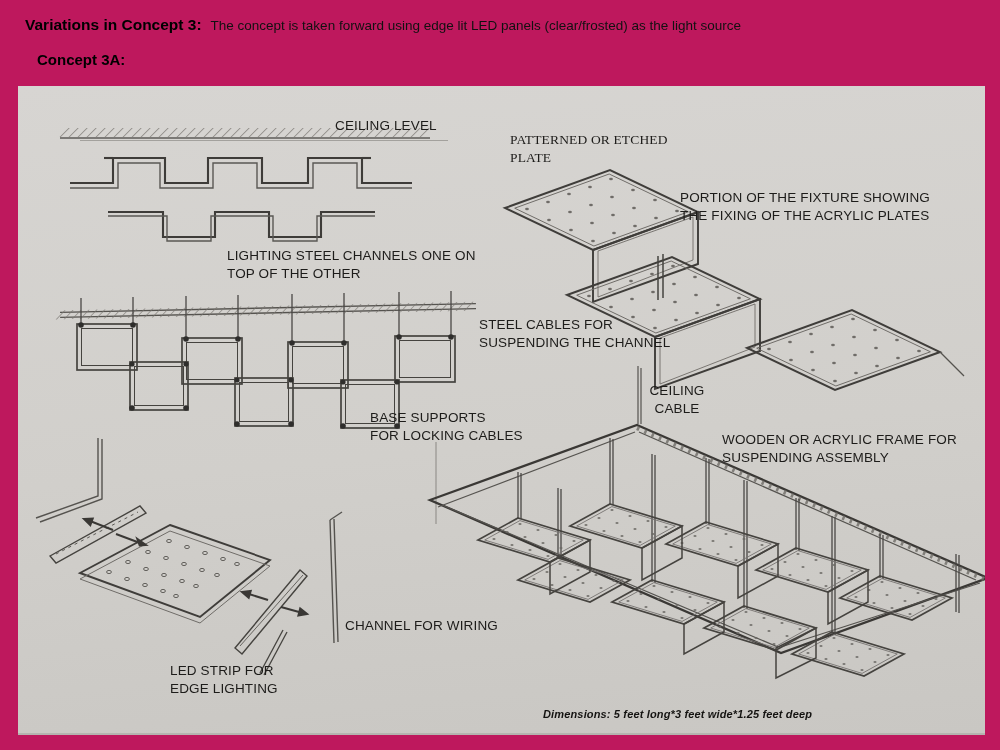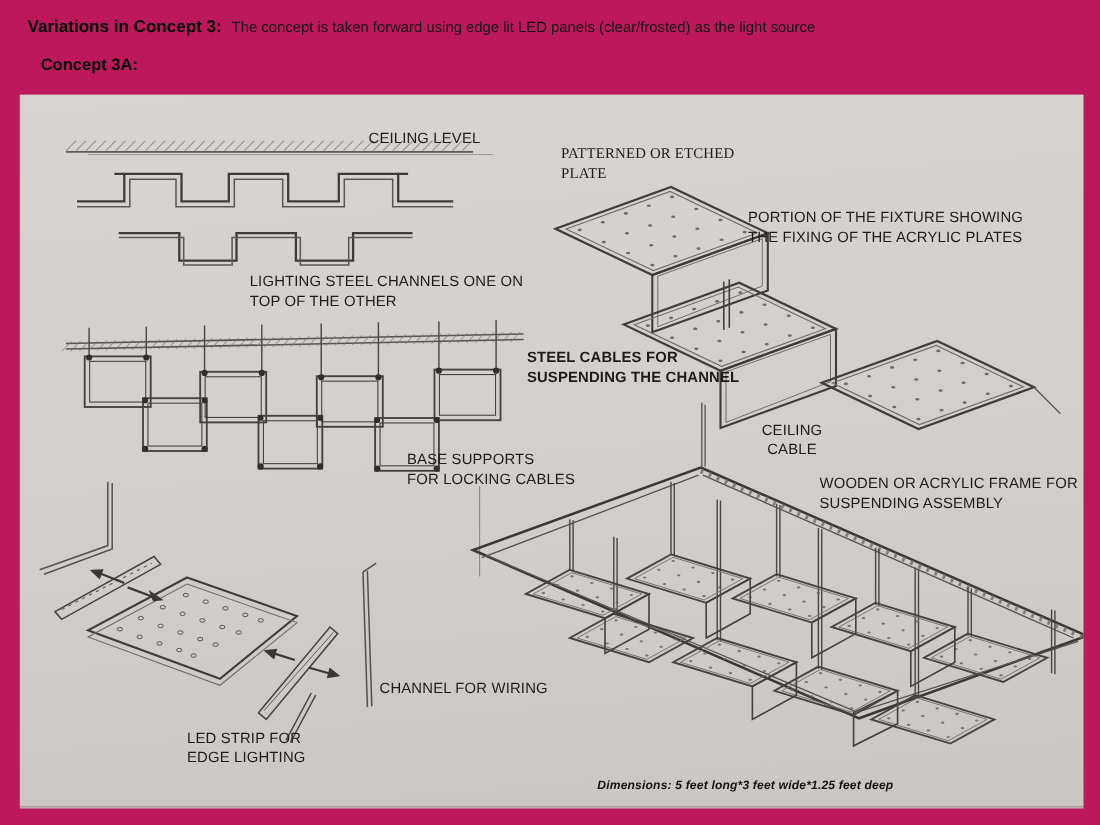--- a/index.html
+++ b/index.html
@@ -8,21 +8,21 @@
   .hdr-line1{position:absolute;left:25px;top:16px;white-space:nowrap;}
   .hdr-bold{font-size:15.5px;font-weight:bold;color:#000;}
   .hdr-rest{font-size:13.5px;color:#111;margin-left:9px;}
   .hdr-line2{position:absolute;left:25px;top:51px;font-size:15px;font-weight:bold;color:#000;margin-left:12px;}
   .sketch{position:absolute;left:18px;top:86px;width:967px;height:647px;
           background:linear-gradient(175deg,#d7d5d2 0%,#d1cfcb 55%,#c9c7c3 100%);
           border-bottom:2px solid #b5b3af;}
   .sketch svg{position:absolute;left:0;top:0;}
   .lbl{position:absolute;font-size:13.5px;line-height:17.5px;color:#1d1c1a;
        white-space:pre-line;letter-spacing:0.15px;}
-  .lbl-center{text-align:center;padding-left:43px;}
+  .lbl-center{text-align:center;}
   .lbl-dim{font-weight:bold;font-size:11px;color:#141311;font-style:italic;}
 </style>
 </head>
 <body>
 
 <div class="page">
 
   <div class="hdr-line1">
     <span class="hdr-bold">Variations in Concept 3:</span><span class="hdr-rest">The concept is taken forward using edge lit LED panels (clear/frosted) as the light source</span>
   </div>
@@ -315,26 +315,26 @@
       </g>
     </svg>
 
     <div class="lbl" style="left:317px;top:31px;">CEILING LEVEL</div>
     <div class="lbl" style="left:492px;top:45px;font-family:Liberation Serif, serif;">PATTERNED OR ETCHED
 PLATE</div>
     <div class="lbl" style="left:662px;top:103px;">PORTION OF THE FIXTURE SHOWING
 THE FIXING OF THE ACRYLIC PLATES</div>
     <div class="lbl" style="left:209px;top:161px;">LIGHTING STEEL CHANNELS ONE ON
 TOP OF THE OTHER</div>
-    <div class="lbl" style="left:461px;top:230px;font-weight:bold;">STEEL CABLES FOR
+    <div class="lbl" style="left:461px;top:230px;">STEEL CABLES FOR
 SUSPENDING THE CHANNEL</div>
     <div class="lbl" style="left:352px;top:323px;">BASE SUPPORTS
 FOR LOCKING CABLES</div>
     <div class="lbl lbl-center" style="left:620px;top:296px;width:78px;">CEILING
 CABLE</div>
-    <div class="lbl" style="left:727px;top:345px;">WOODEN OR ACRYLIC FRAME FOR
+    <div class="lbl" style="left:704px;top:345px;">WOODEN OR ACRYLIC FRAME FOR
 SUSPENDING ASSEMBLY</div>
     <div class="lbl" style="left:327px;top:531px;">CHANNEL FOR WIRING</div>
     <div class="lbl" style="left:152px;top:576px;">LED STRIP FOR
 EDGE LIGHTING</div>
     <div class="lbl lbl-dim" style="left:525px;top:620px;">Dimensions: 5 feet long*3 feet wide*1.25 feet deep</div>
   </div>
 </div>
 
 </body></html>

